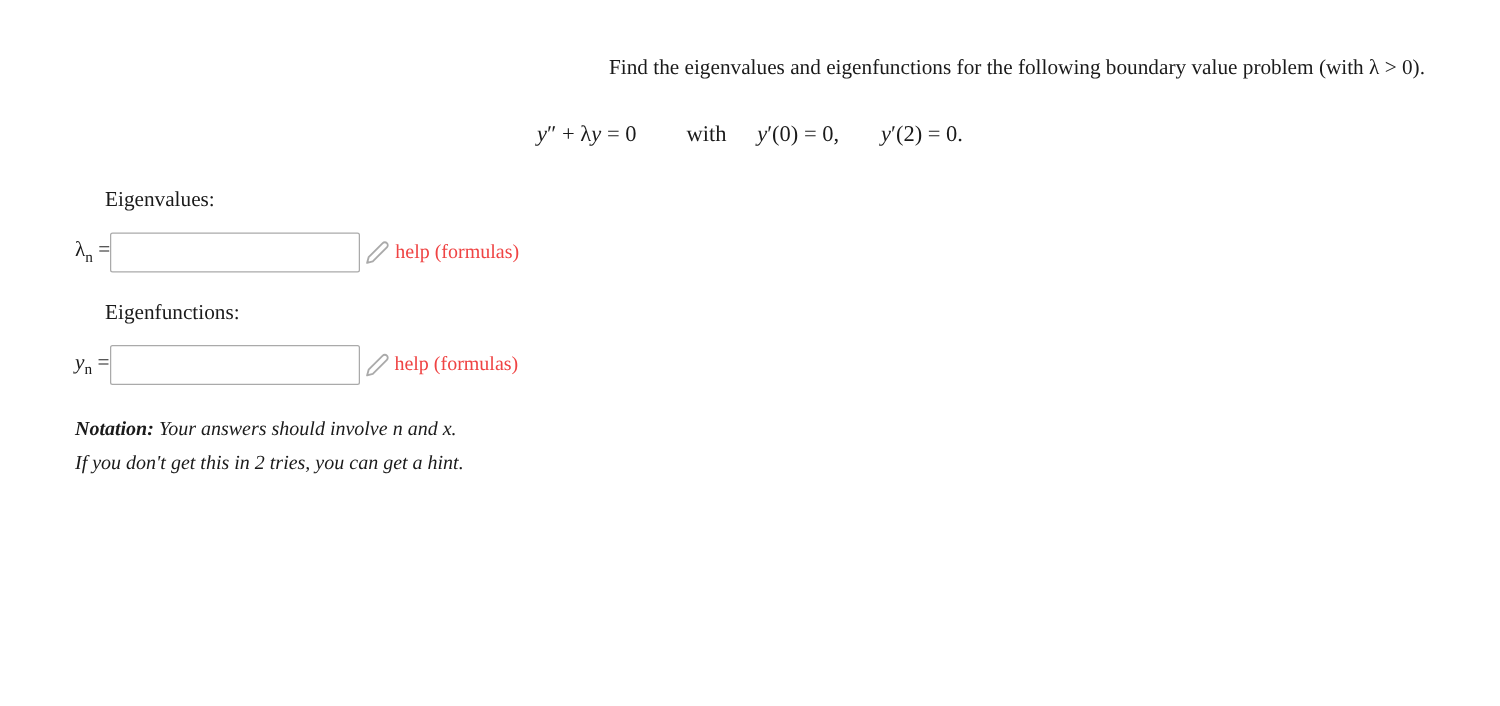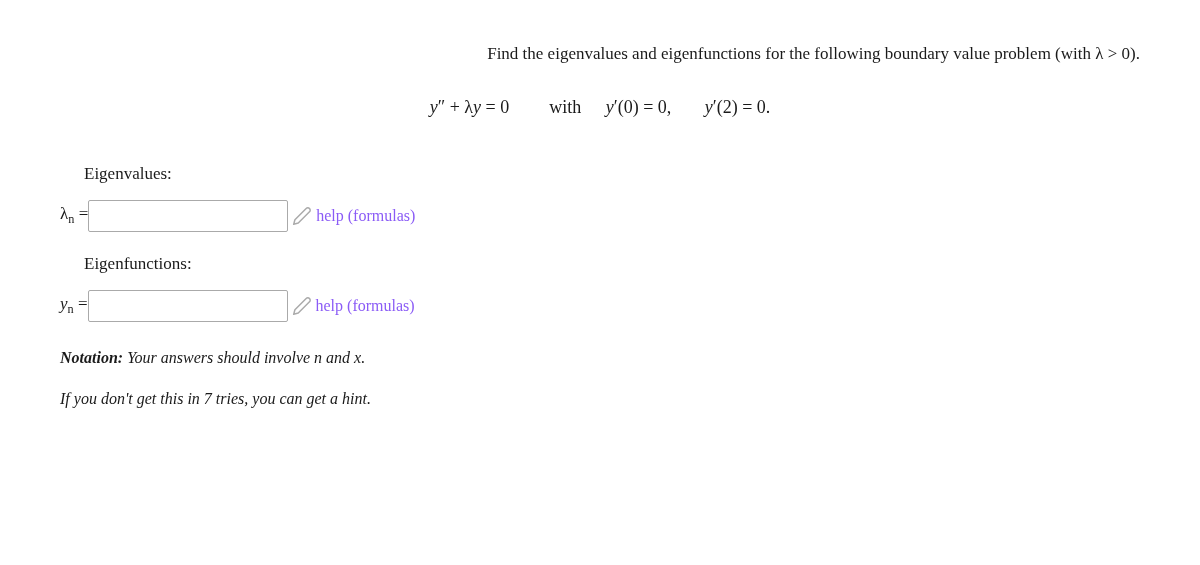--- a/index.html
+++ b/index.html
@@ -18,21 +18,21 @@
       line-height: 1.6;
       margin-bottom: 30px;
       text-align: right;
     }
 
     .equation-block {
       display: flex;
       align-items: center;
       justify-content: center;
       gap: 40px;
-      margin: 28px 0 46px 0;
+      margin: 28px 0 32px 0;
       font-size: 18px;
     }
 
     .eq-main {
       font-size: 18px;
     }
 
     .eq-conditions {
       display: flex;
       align-items: center;
@@ -81,30 +81,30 @@
     }
 
     .pencil-svg {
       width: 20px;
       height: 20px;
       opacity: 0.55;
     }
 
     .help-link {
       font-size: 16px;
-      color: #8b5cf6;
+      color: #ef4444;
       text-decoration: none;
       cursor: pointer;
     }
 
     .notation-block {
       font-size: 16px;
       font-style: italic;
       margin-top: 10px;
-      margin-bottom: 14px;
+      margin-bottom: 0;
       line-height: 1.7;
     }
 
     .notation-bold {
       font-weight: bold;
       font-style: italic;
     }
 
     .hint-block {
       font-size: 16px;
@@ -162,14 +162,14 @@
     </svg>
   </div>
   <a class="help-link">help (formulas)</a>
 </div>
 
 <div class="notation-block">
   <span class="notation-bold">Notation:</span><span> Your answers should involve n and x.</span>
 </div>
 
 <div class="hint-block">
-  <span>If you don't get this in 7 tries, you can get a hint.</span>
+  <span>If you don't get this in 2 tries, you can get a hint.</span>
 </div>
 
 </body></html>

